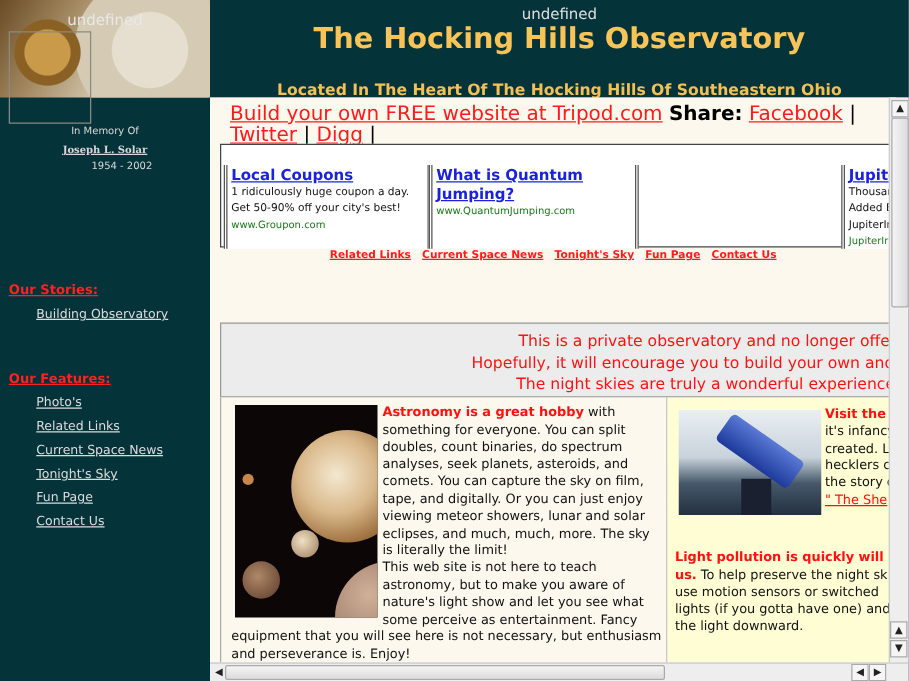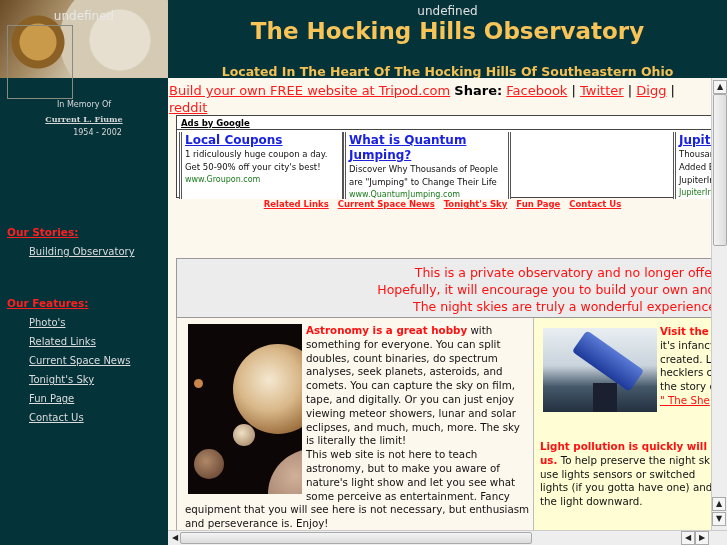--- a/index.html
+++ b/index.html
@@ -24,21 +24,21 @@
     .nav-link { position: absolute; left: 29px; font-size: 10px; color: #dcdcdc; text-decoration: underline; }
 
     
     .header { position: absolute; left: 168px; top: 0; width: 559px; height: 78px; background: #05333a; text-align: center; }
     .header .hlabel { position: absolute; top: 4px; width: 100%; font-size: 12px; color: #e0e0e0; }
     .header .title { position: absolute; top: 18px; width: 100%; font-size: 23px; font-weight: bold; color: #f8c458; }
     .header .subtitle { position: absolute; top: 64px; width: 100%; font-size: 12.5px; font-weight: bold; color: #f3c054; }
 
     
     .content { position: absolute; left: 168px; top: 78px; width: 549px; height: 452px; background: #fdf8ee; overflow: hidden; }
-    .tripod { position: absolute; left: 1px; top: 4px; width: 540px; font-size: 13px; line-height: 17px; color: #000; }
+    .tripod { position: absolute; left: 16px; top: 4px; width: 540px; font-size: 16px; line-height: 17px; color: #000; }
     .tripod a { color: #ff1a1a; text-decoration: underline; }
     .tripod .share { font-weight: bold; }
     .ads { position: absolute; left: 8px; top: 37px; width: 545px; height: 83px; background: #fff; border: 1px solid #444; }
     .ads-title { font-size: 8.5px; font-weight: bold; text-decoration: underline; padding: 2px 4px; height: 14px; border-bottom: 1px solid #444; }
     .ad { position: absolute; top: 16px; height: 67px; border-left: 3px double #555; border-right: 3px double #555; padding: 1px 3px; background: #fff; overflow: hidden; }
     .ad .ad-title { font-size: 12px; font-weight: bold; color: #1a22e0; text-decoration: underline; line-height: 15px; }
     .ad .ad-text { font-size: 8.5px; color: #111; line-height: 13px; }
     .ad .ad-url { font-size: 8px; color: #1a7a1a; line-height: 12px; }
     .toplinks { position: absolute; top: 121px; left: 0; width: 549px; text-align: center; font-size: 8.5px; font-weight: bold; }
     .toplinks a { color: #ff1a1a; text-decoration: underline; margin: 0 3px; }
@@ -88,21 +88,21 @@
 
 <div class="page">
 
   <div class="sidebar">
     <div class="logo">
       <span class="logo-label">undefined</span>
     </div>
     <div class="logo-frame"></div>
     <div class="memory">
       <div class="m1">In Memory Of</div>
-      <div class="m2">Current L. Fiume</div>
+      <div class="m2">Joseph L. Solar</div>
       <div class="m3">1954 - 2002</div>
     </div>
 
     <div class="nav-heading" style="top:226px"><span>Our Stories</span><span class="colon">:</span></div>
     <a class="nav-link" style="top:246px">Building Observatory</a>
 
     <div class="nav-heading" style="top:297px"><span>Our Features</span><span class="colon">:</span></div>
     <a class="nav-link" style="top:317px">Photo's</a>
     <a class="nav-link" style="top:336px">Related Links</a>
     <a class="nav-link" style="top:355px">Current Space News</a>
@@ -124,29 +124,27 @@
       <a>Facebook</a>
       <span>|</span>
       <a>Twitter</a>
       <span>|</span>
       <a>Digg</a>
       <span>|</span><br>
       <a>reddit</a>
     </div>
 
     <div class="ads">
-      <div class="ads-title">Ads by Google</div>
       <div class="ad" style="left:2px;width:166px;">
         <div class="ad-title">Local Coupons</div>
         <div class="ad-text">1 ridiculously huge coupon a day. Get 50-90% off your city's best!</div>
         <div class="ad-url">www.Groupon.com</div>
       </div>
       <div class="ad" style="left:166px;width:168px;">
         <div class="ad-title">What is Quantum Jumping?</div>
-        <div class="ad-text">Discover Why Thousands of People are "Jumping" to Change Their Life</div>
         <div class="ad-url">www.QuantumJumping.com</div>
       </div>
       <div class="ad" style="left:496px;width:60px;border-right:none;">
         <div class="ad-title">Jupite</div>
         <div class="ad-text">Thousar Added E JupiterIr</div>
         <div class="ad-url">JupiterIr</div>
       </div>
     </div>
 
     <div class="toplinks">
@@ -187,21 +185,21 @@
         <span class="lead">Visit the</span><br>
         <span>it's infancy</span><br>
         <span>created. L</span><br>
         <span>hecklers c</span><br>
         <span>the story c</span><br>
         <a>" The She</a>
       </div>
       <div class="pollution">
         <span class="lead">Light pollution is quickly will</span><br>
         <span class="lead">us.</span><span> To help preserve the night sk</span><br>
-        <span>use lights sensors or switched</span><br>
+        <span>use motion sensors or switched</span><br>
         <span>lights (if you gotta have one) and</span><br>
         <span>the light downward.</span>
       </div>
     </div>
   </div>
 
   <div class="vscroll">
     <div class="btn-up">▲</div>
     <div class="thumb"></div>
   </div>

